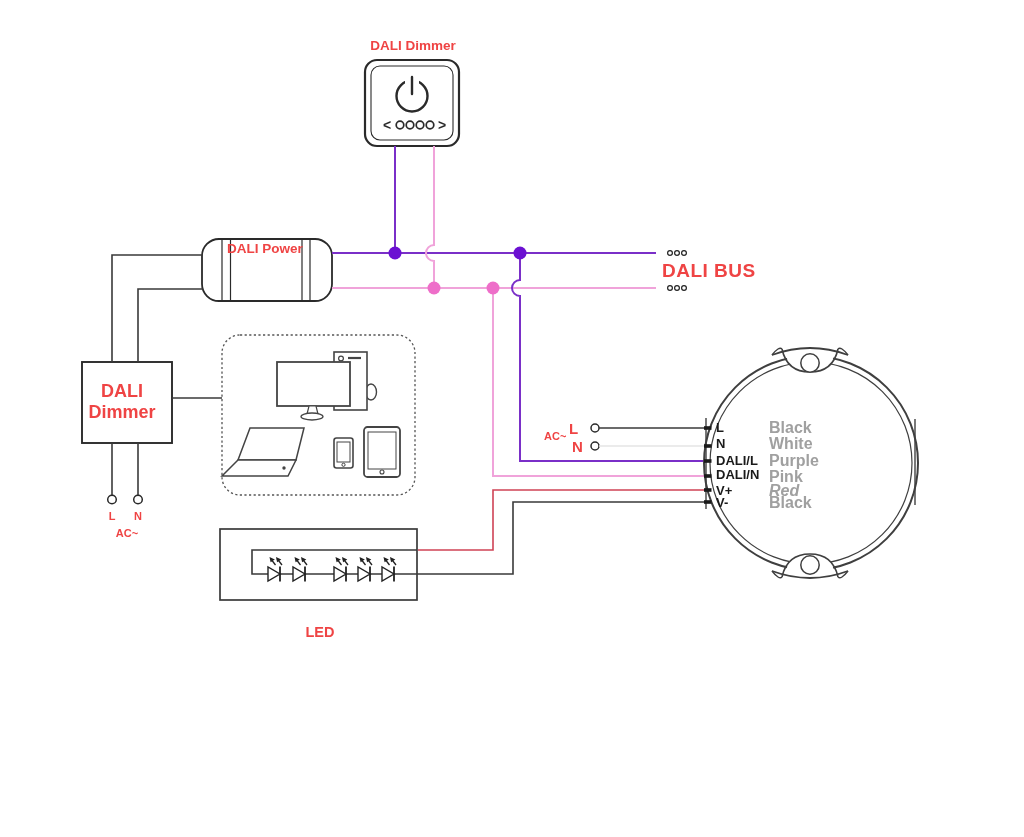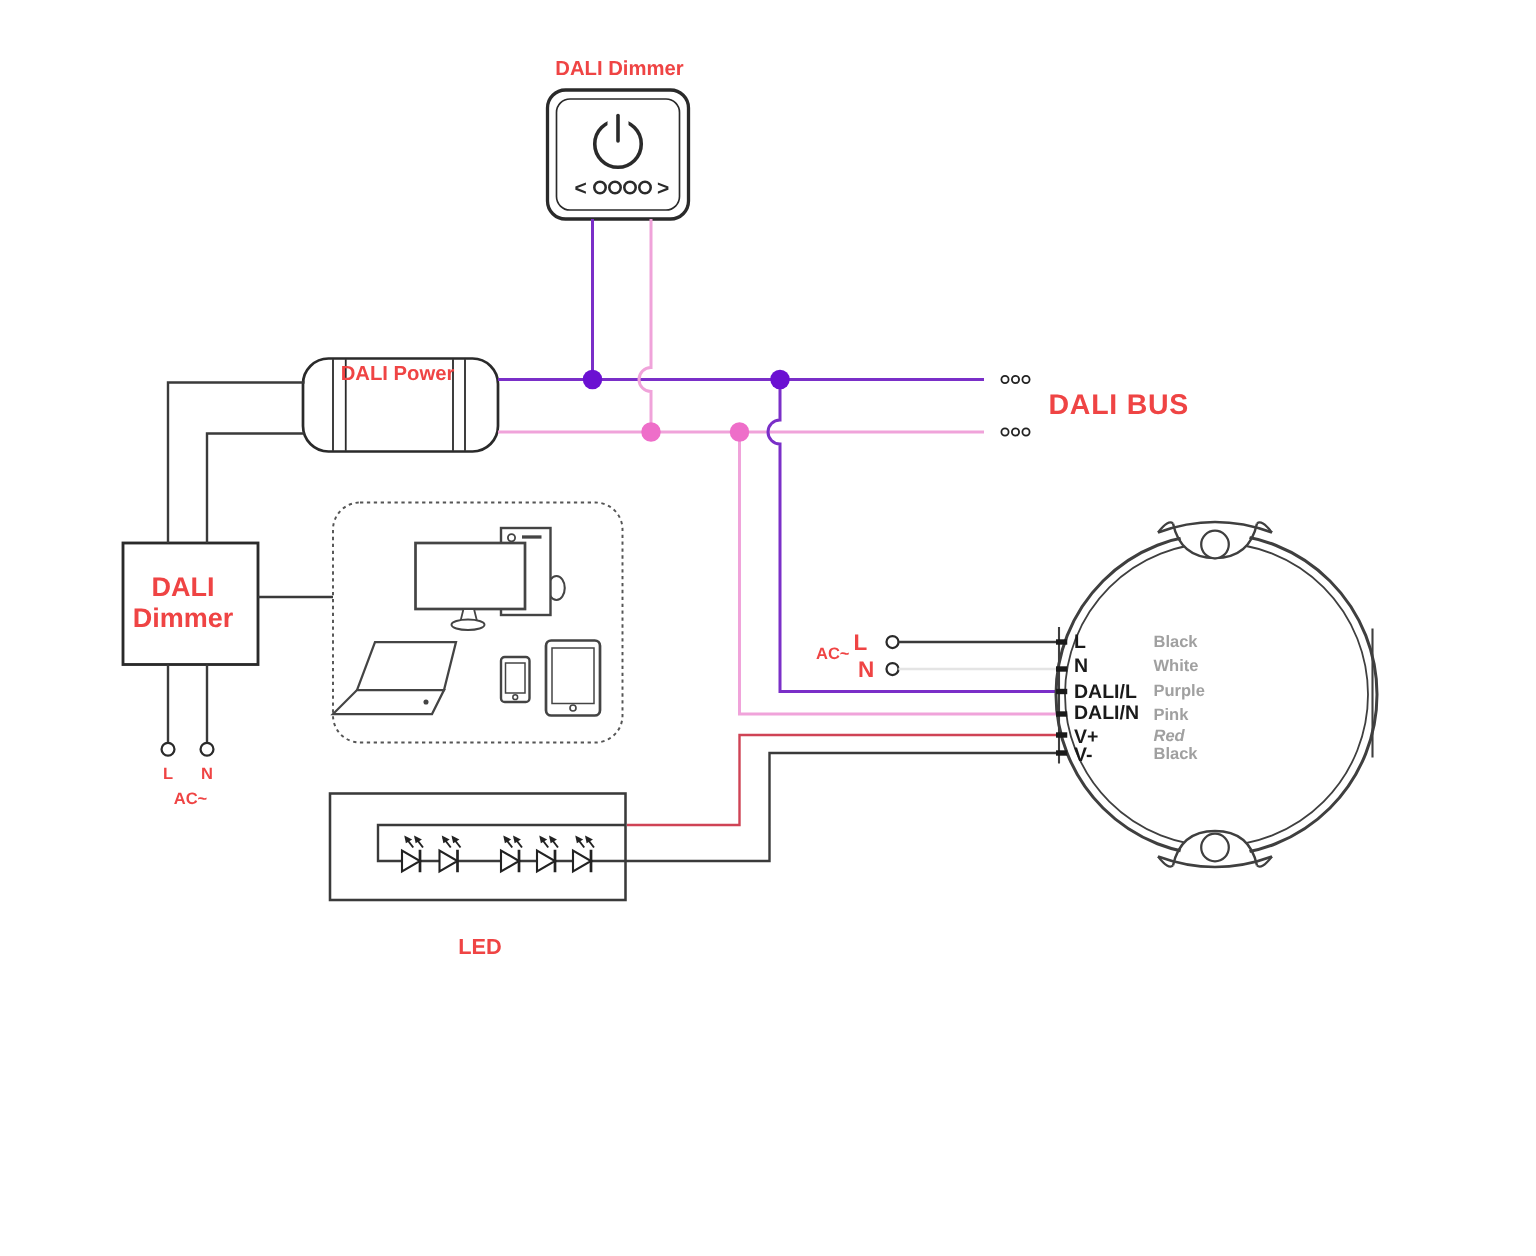--- a/index.html
+++ b/index.html
@@ -6,21 +6,21 @@
   #stage{position:relative;width:1024px;height:837px;background:#fff;overflow:hidden;
          font-family:"Liberation Sans",sans-serif;}
   #stage svg{position:absolute;left:0;top:0;}
   .lbl{position:absolute;color:#ef4444;white-space:nowrap;}
   .ctr{text-align:center;}
   .comp-label{font-size:13.5px;font-weight:bold;}
   .master-label{font-size:18px;font-weight:bold;line-height:21px;}
   .bus-label{font-size:19px;font-weight:bold;letter-spacing:.5px;}
   .driver-label{font-size:27px;color:#15161f;}
   .term-name{font-size:13px;font-weight:bold;color:#1a1a1a;height:14px;line-height:14px;}
-  .term-wire{font-size:11px;font-weight:bold;color:#a0a0a0;height:14px;line-height:14px;}
+  .term-wire{font-size:16px;font-weight:bold;color:#a0a0a0;height:14px;line-height:14px;}
   .small-b{font-size:11px;font-weight:bold;}
   .ac-l{font-size:15px;font-weight:bold;}
 </style>
 </head>
 <body>
 
 <div id="stage">
 
 <svg width="1024" height="837" viewBox="0 0 1024 837">
   <defs>
@@ -178,21 +178,21 @@
 <div class="lbl comp-label ctr" style="left:195px;top:217px;width:140px;margin-top:24px;">DALI Power</div>
 
 <div class="lbl master-label ctr" style="left:82px;top:381px;width:80px;">
   <div>DALI</div>
   <div>Dimmer</div>
 </div>
 <div class="lbl small-b ctr" style="left:102px;top:510px;width:20px;">L</div>
 <div class="lbl small-b ctr" style="left:128px;top:510px;width:20px;">N</div>
 <div class="lbl small-b ctr" style="left:102px;top:527px;width:50px;">AC~</div>
 
-<div class="lbl bus-label" style="left:699px;top:260px;">DALI BUS</div>
+<div class="lbl bus-label" style="left:662px;top:260px;">DALI BUS</div>
 
 <div class="lbl small-b" style="left:544px;top:430px;">AC~</div>
 <div class="lbl ac-l" style="left:569px;top:420px;">L</div>
 <div class="lbl ac-l" style="left:572px;top:438px;">N</div>
 
 <div class="lbl term-name" style="left:716px;top:421px;">L</div>
 <div class="lbl term-name" style="left:716px;top:437px;">N</div>
 <div class="lbl term-name" style="left:716px;top:454px;">DALI/L</div>
 <div class="lbl term-name" style="left:716px;top:468px;">DALI/N</div>
 <div class="lbl term-name" style="left:716px;top:484px;">V+</div>

